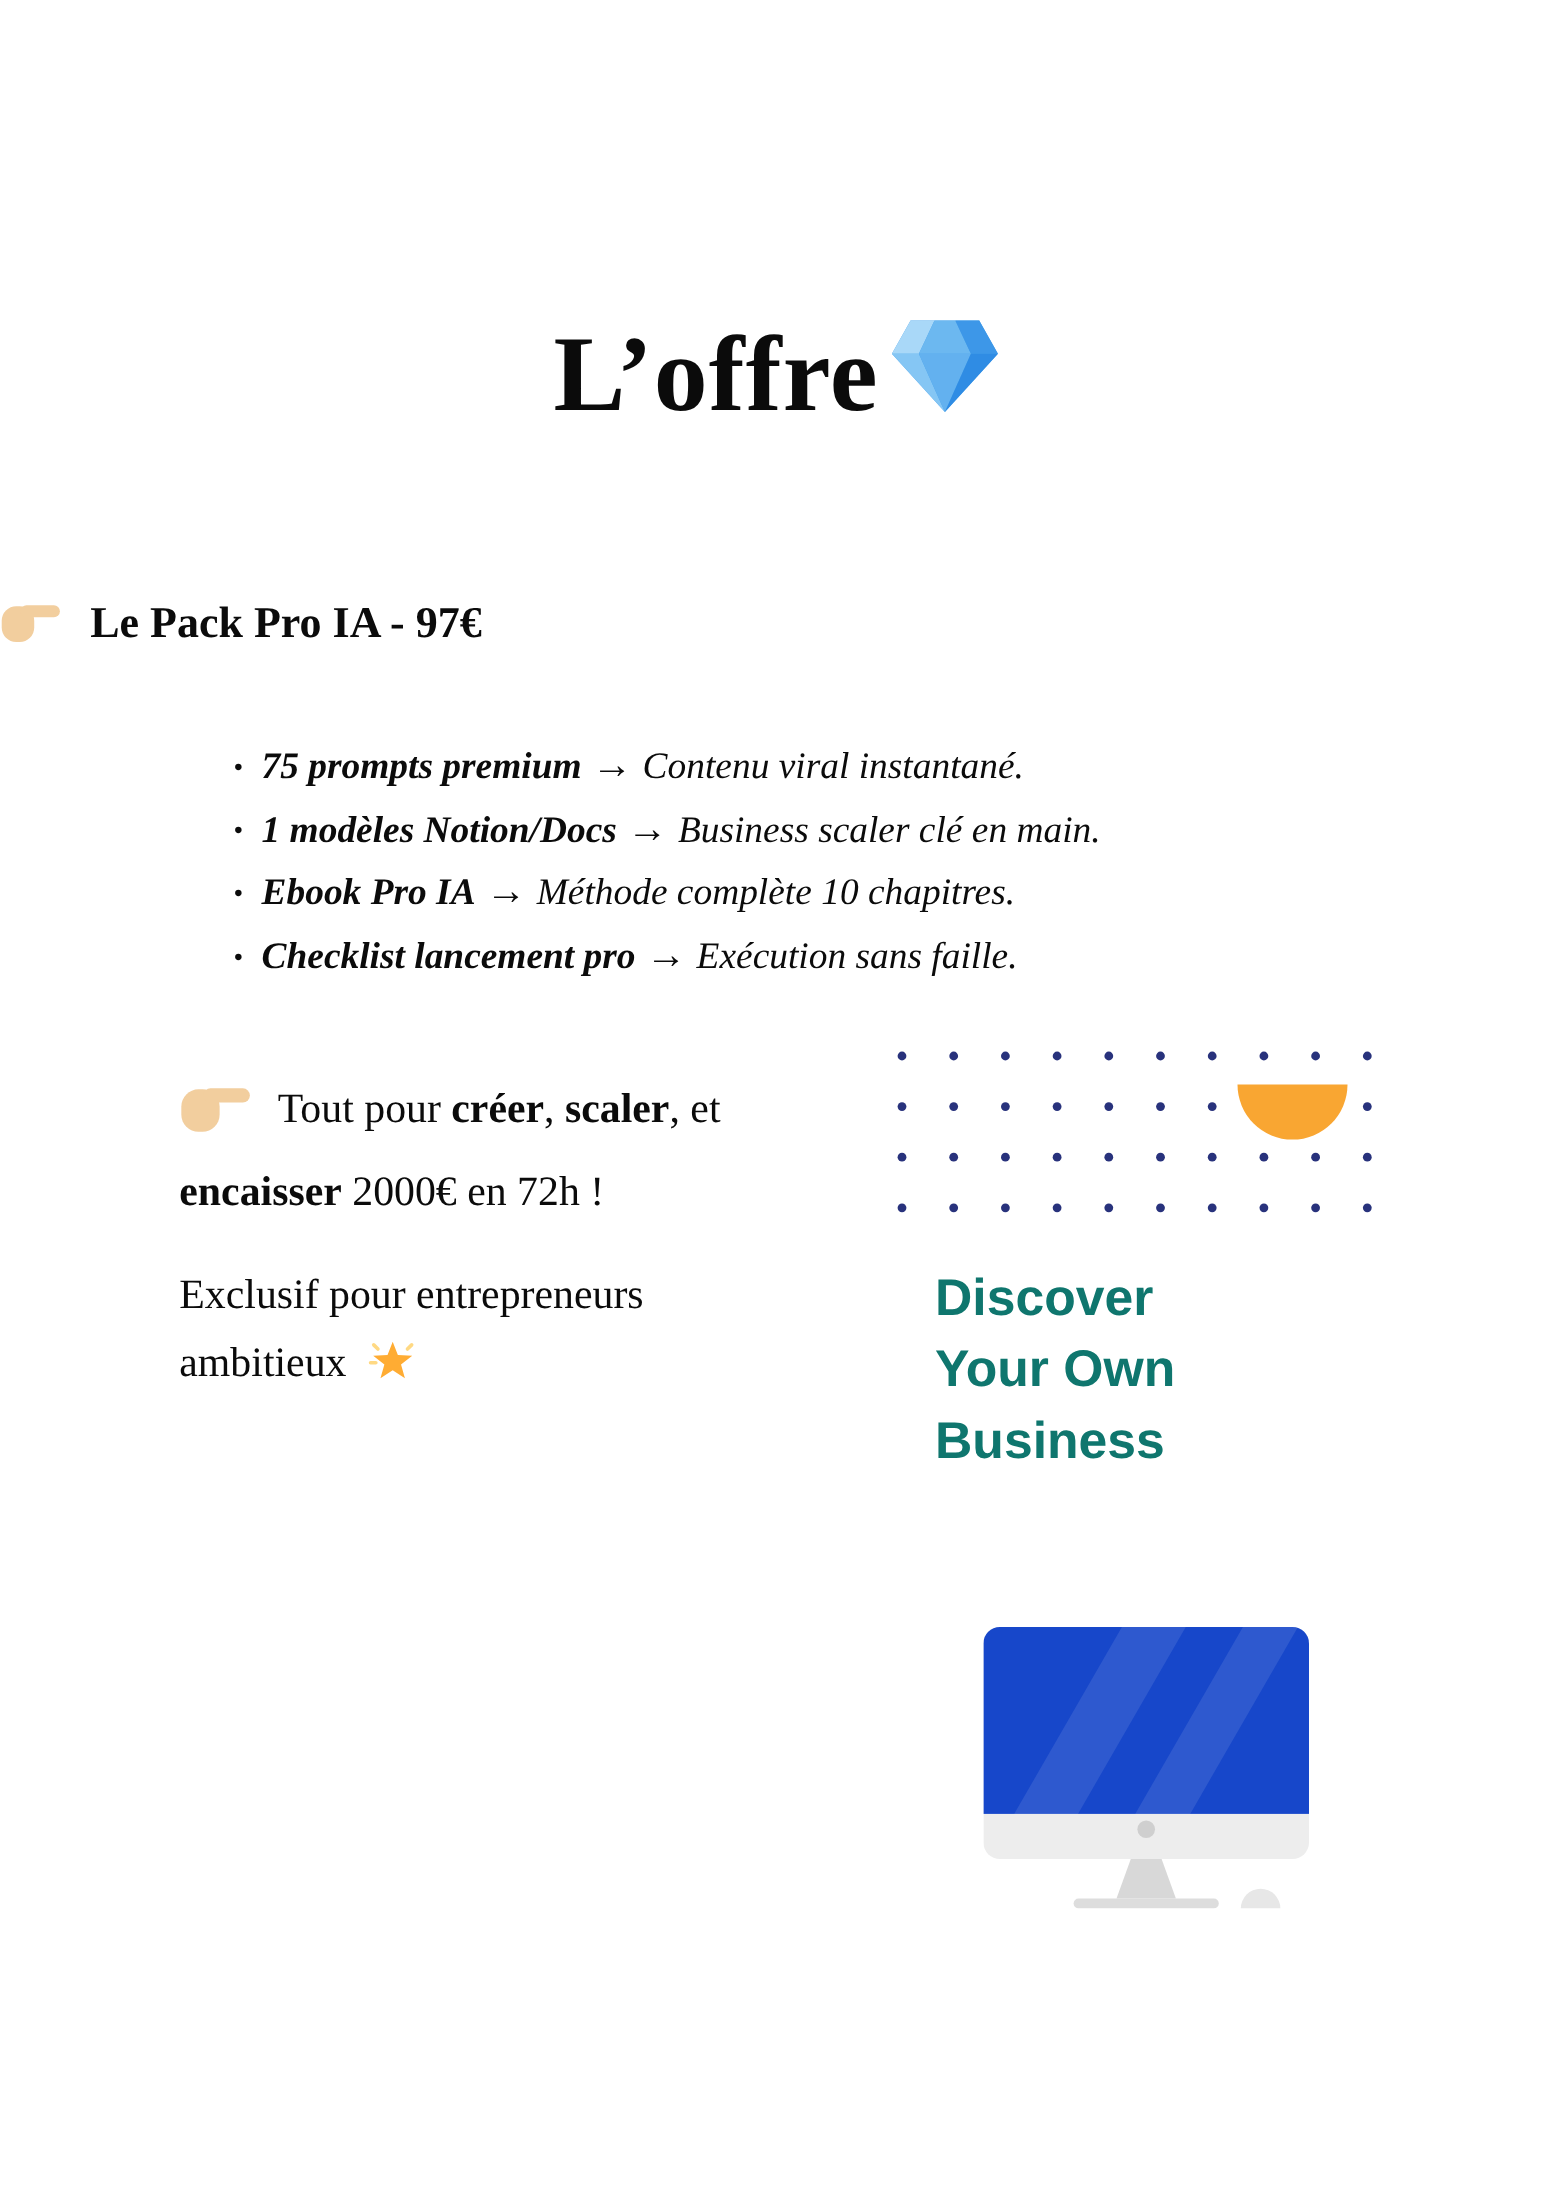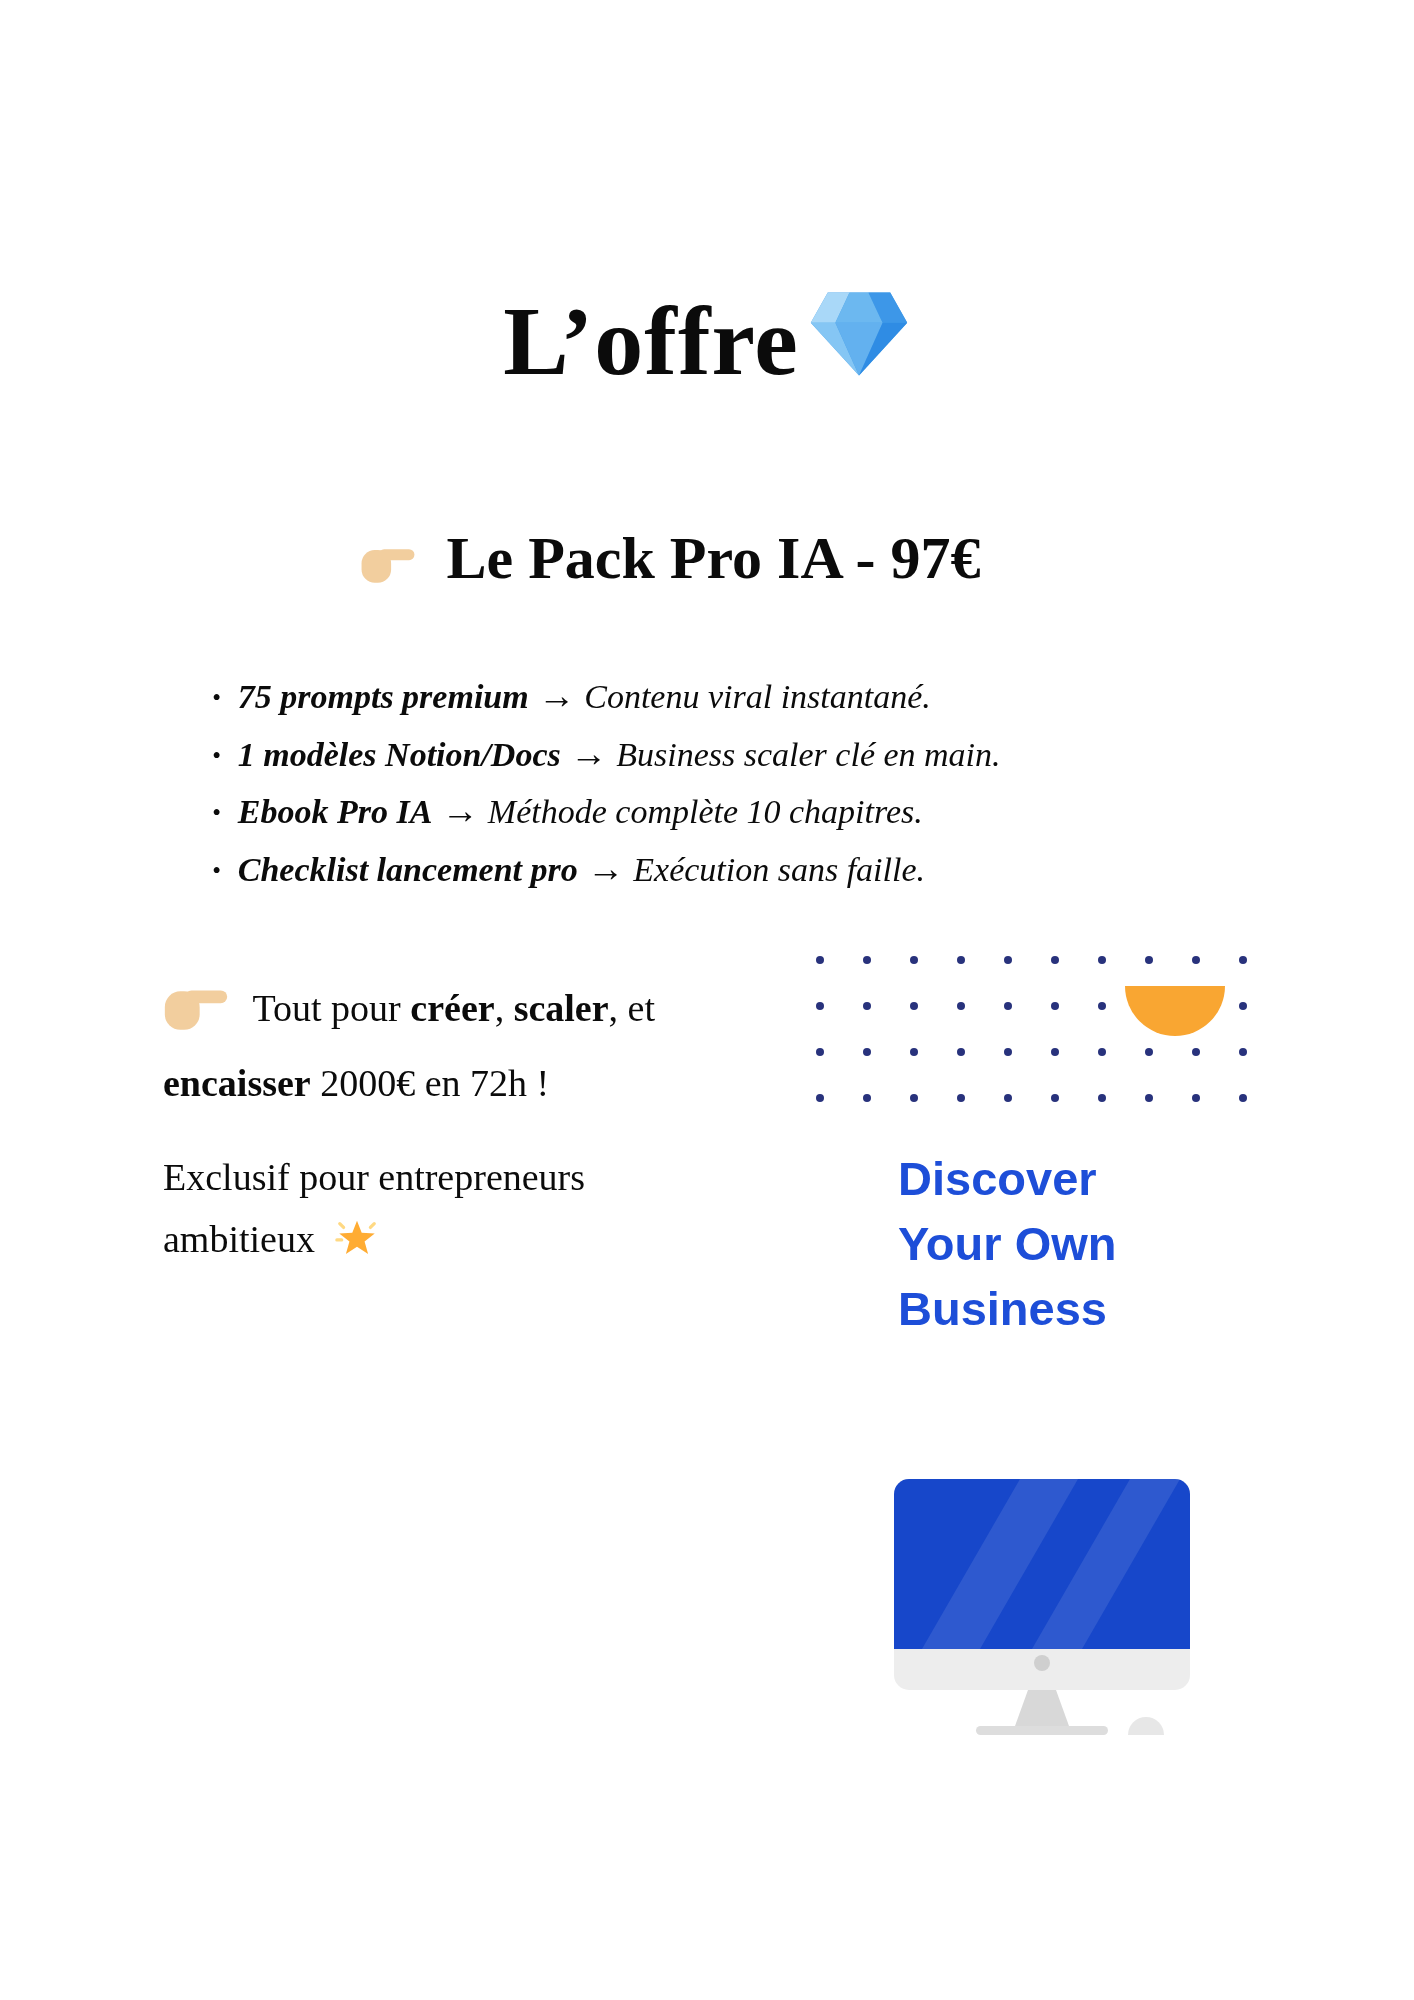--- a/index.html
+++ b/index.html
@@ -8,22 +8,22 @@
     font-family:"Liberation Serif","DejaVu Serif",serif;color:#0b0b0b;overflow:hidden;
   }
   
   .title{
     position:absolute;top:285px;left:0;width:100%;text-align:center;
     font-size:98px;font-weight:700;letter-spacing:1px;white-space:nowrap;
   }
   .title .diamond{display:inline-block;vertical-align:-8px;margin-left:8px;}
   
   .subtitle{
-    position:absolute;top:524px;left:0;width:1340px;text-align:center;
-    font-size:60px;font-weight:700;white-space:nowrap;
+    position:absolute;top:541px;left:0;width:1340px;
+    font-size:40px;font-weight:700;white-space:nowrap;
   }
   .subtitle .hand{vertical-align:-7px;margin-right:16px;}
   
   .bullets{
     position:absolute;top:668px;left:212px;margin:0;padding:0;list-style:none;
     font-size:34px;line-height:55.5px;white-space:nowrap;font-style:italic;
   }
   .marker{display:inline-block;font-size:25px;vertical-align:2px;margin-right:17px;}
   .lead{font-weight:700;}
   .arrow{font-weight:400;font-size:37px;}
@@ -148,21 +148,21 @@
         <div class="dot" style="left: 98px; top: 146px; width: 8px; height: 8px; background: rgb(40, 50, 124);"></div>
         <div class="dot" style="left: 145px; top: 146px; width: 8px; height: 8px; background: rgb(40, 50, 124);"></div>
         <div class="dot" style="left: 192px; top: 146px; width: 8px; height: 8px; background: rgb(40, 50, 124);"></div>
         <div class="dot" style="left: 239px; top: 146px; width: 8px; height: 8px; background: rgb(40, 50, 124);"></div>
         <div class="dot" style="left: 286px; top: 146px; width: 8px; height: 8px; background: rgb(40, 50, 124);"></div>
         <div class="dot" style="left: 333px; top: 146px; width: 8px; height: 8px; background: rgb(40, 50, 124);"></div>
         <div class="dot" style="left: 380px; top: 146px; width: 8px; height: 8px; background: rgb(40, 50, 124);"></div>
         <div class="dot" style="left: 427px; top: 146px; width: 8px; height: 8px; background: rgb(40, 50, 124);"></div>
       </div>
     <div class="sun" style="background: rgb(249, 166, 50);"></div>
-    <div class="discover" style="color: #1d4ed8; margin-left: 48px;">
+    <div class="discover" style="color: #0f766e;">
       <div>Discover</div>
       <div>Your Own</div>
       <div>Business</div>
     </div>
   </div>
 
   <div class="monitor">
     <svg width="300" height="258" viewBox="0 0 300 258" aria-hidden="true">
       <defs>
         <clipPath id="mon-clip">

